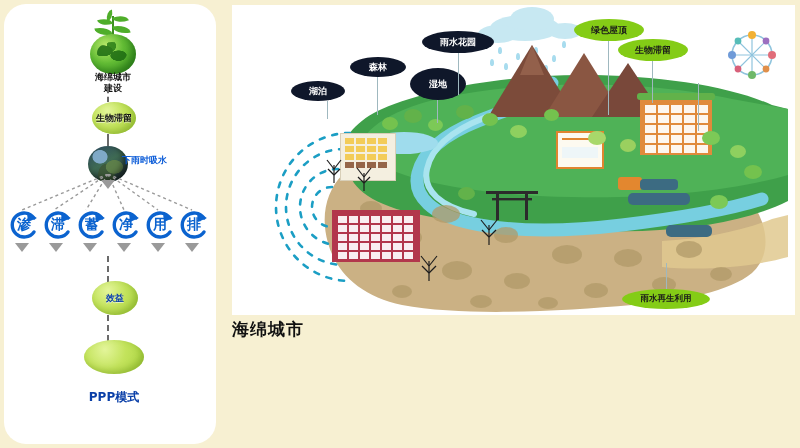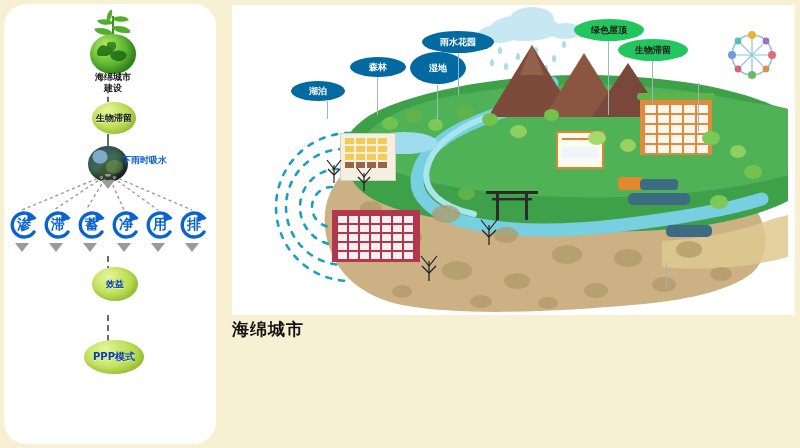--- a/index.html
+++ b/index.html
@@ -48,29 +48,29 @@
   .lbl-sponge{left:60px;top:68px;width:98px;font-size:9px;line-height:11px;}
   .lbl-build{left:118px;top:150px;width:70px;font-size:9px;color:#0a5bd8;text-align:left;}
 
   
   .green-circle{
     position:absolute;border-radius:50%;
     background:radial-gradient(circle at 35% 28%, #e3f59a 0%, #c3e35c 45%, #a8d33f 100%);
     box-shadow:inset -3px -3px 6px rgba(90,130,10,.35);
   }
   .c-policy{left:88px;top:98px;width:44px;height:32px;}
-  .c-benefit{left:88px;top:263px;width:46px;height:34px;}
+  .c-benefit{left:88px;top:277px;width:46px;height:34px;}
   .c-ppp{left:80px;top:336px;width:60px;height:34px;}
   .circle-text{
     position:absolute;width:100%;top:50%;transform:translateY(-50%);
     text-align:center;font-size:9px;font-weight:bold;color:#0a3fa8;
     font-family:"DejaVu Sans","Liberation Sans",sans-serif;
     text-shadow:0 1px 0 rgba(255,255,255,.6);
   }
-  .c-ppp .circle-text{font-size:10px;}
+  .c-ppp .circle-text{font-size:12px;margin-top:40px;}
 
   
   .earth-ball{
     position:absolute;left:84px;top:142px;width:40px;height:36px;border-radius:50%;
     background:
       radial-gradient(ellipse at 30% 30%, #7fa9c7 0 18%, transparent 20%),
       radial-gradient(ellipse at 66% 58%, #5d7f4a 0 22%, transparent 24%),
       radial-gradient(ellipse at 46% 80%, #3d5a3a 0 26%, transparent 28%),
       linear-gradient(150deg,#2e4a63 0%,#3f6b54 45%,#22303a 100%);
     box-shadow:inset -4px -4px 7px rgba(0,0,0,.55);
@@ -121,22 +121,22 @@
   }
   .raindrop{position:absolute;width:4px;height:7px;border-radius:50% 50% 50% 50%/60% 60% 40% 40%;background:#a8dcee;}
 
   
   .pill{
     position:absolute;border-radius:50%;
     display:flex;align-items:center;justify-content:center;
     font-size:9px;font-weight:bold;white-space:nowrap;
     font-family:"DejaVu Sans","Liberation Sans",sans-serif;
   }
-  .pill-green{background:#0369a1;color:#ffffff;}
-  .pill-blue{background:#22c55e;color:#1a1a1a;}
+  .pill-green{background:#0f172a;color:#ffffff;}
+  .pill-blue{background:#84cc16;color:#1a1a1a;}
   .stick{position:absolute;width:1px;background:#9fb8bf;}
   .dot{position:absolute;border-radius:50%;background:#b09a68;opacity:.75;}
 
   .bldg{position:absolute;}
   .win-grid{position:absolute;display:grid;gap:2px;}
   .win{background:#ffffff;opacity:.92;}
 
   .tree-c{position:absolute;border-radius:50%;}
 
   .arcs{position:absolute;left:0;top:120px;width:170px;height:180px;}
@@ -554,21 +554,21 @@
     <div class="pill pill-green" style="left:59px;top:76px;width:54px;height:20px;">
       <span>湖泊</span>
     </div>
 
     <div class="stick" style="left:145px;top:72px;height:38px;"></div>
     <div class="pill pill-green" style="left:118px;top:52px;width:56px;height:20px;">
       <span>森林</span>
     </div>
 
     <div class="stick" style="left:205px;top:80px;height:38px;"></div>
-    <div class="pill pill-green" style="left:178px;top:47px;width:56px;height:32px;">
+    <div class="pill pill-green" style="left:178px;top:63px;width:56px;height:32px;">
       <span>湿地</span>
     </div>
 
     <div class="stick" style="left:226px;top:48px;height:42px;"></div>
     <div class="pill pill-green" style="left:190px;top:26px;width:72px;height:22px;">
       <span>雨水花园</span>
     </div>
 
     <div class="stick" style="left:376px;top:36px;height:74px;"></div>
     <div class="pill pill-blue" style="left:342px;top:14px;width:70px;height:22px;">
@@ -576,20 +576,23 @@
     </div>
 
     <div class="stick" style="left:420px;top:56px;height:42px;"></div>
     <div class="pill pill-blue" style="left:386px;top:34px;width:70px;height:22px;">
       <span>生物滞留</span>
     </div>
 
     <div class="stick" style="left:466px;top:78px;height:48px;"></div>
 
     <div class="stick" style="left:434px;top:258px;height:26px;"></div>
+    <div class="pill pill-blue" style="left:390px;top:284px;width:88px;height:20px;font-size:8.5px;">
+      <span>雨水再生利用</span>
+    </div>
 
   </div>
   </div>
 
   <div class="article">
     <h1>海绵城市</h1>
   </div>
 
 </div>
 

